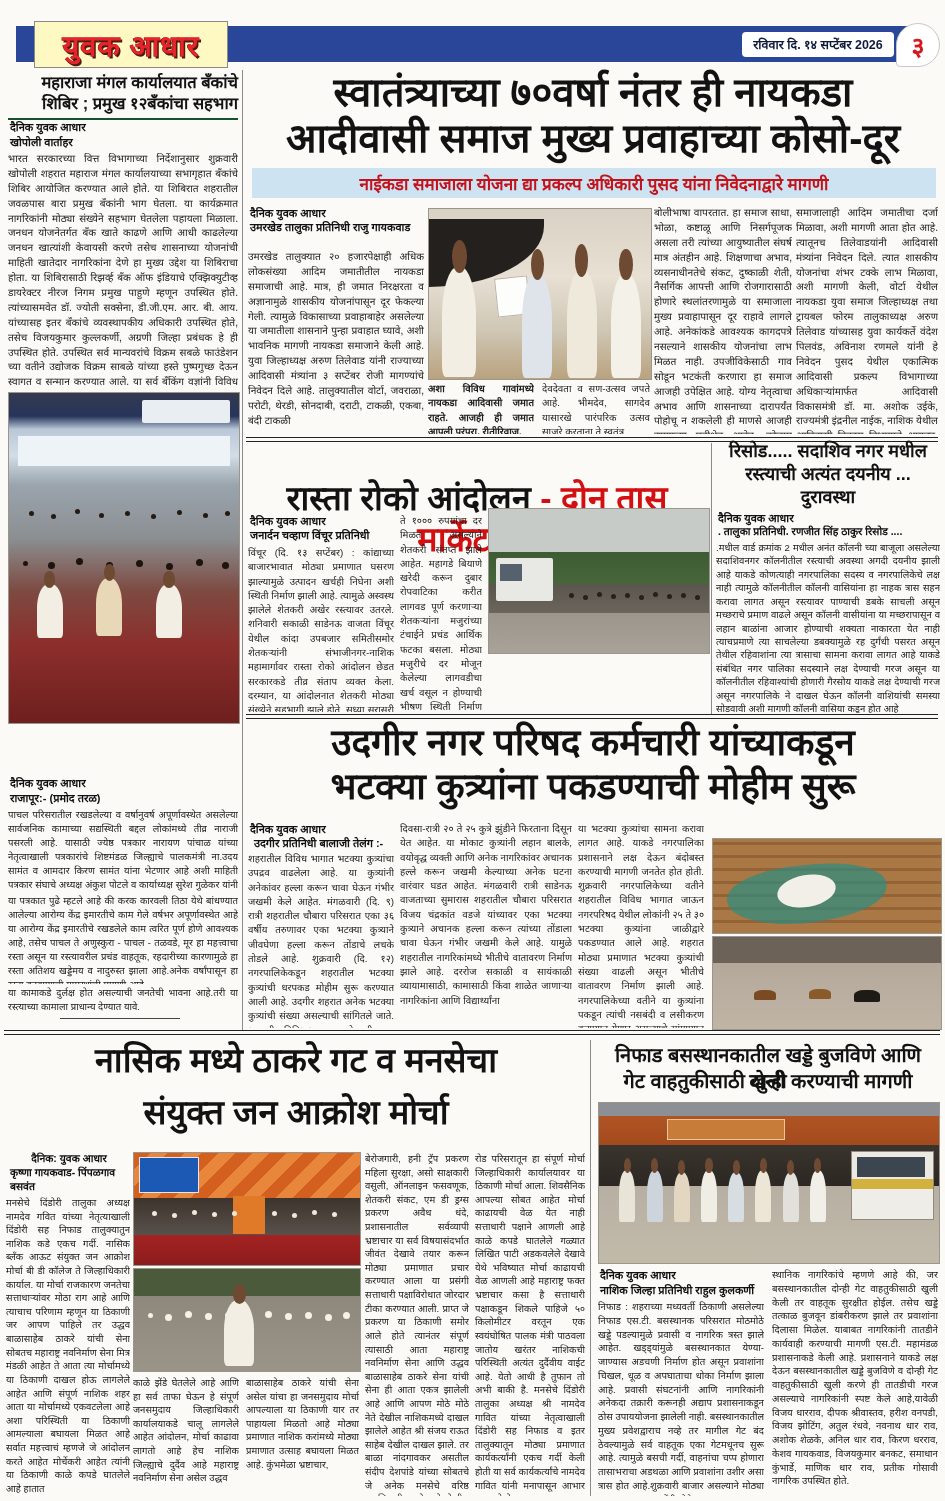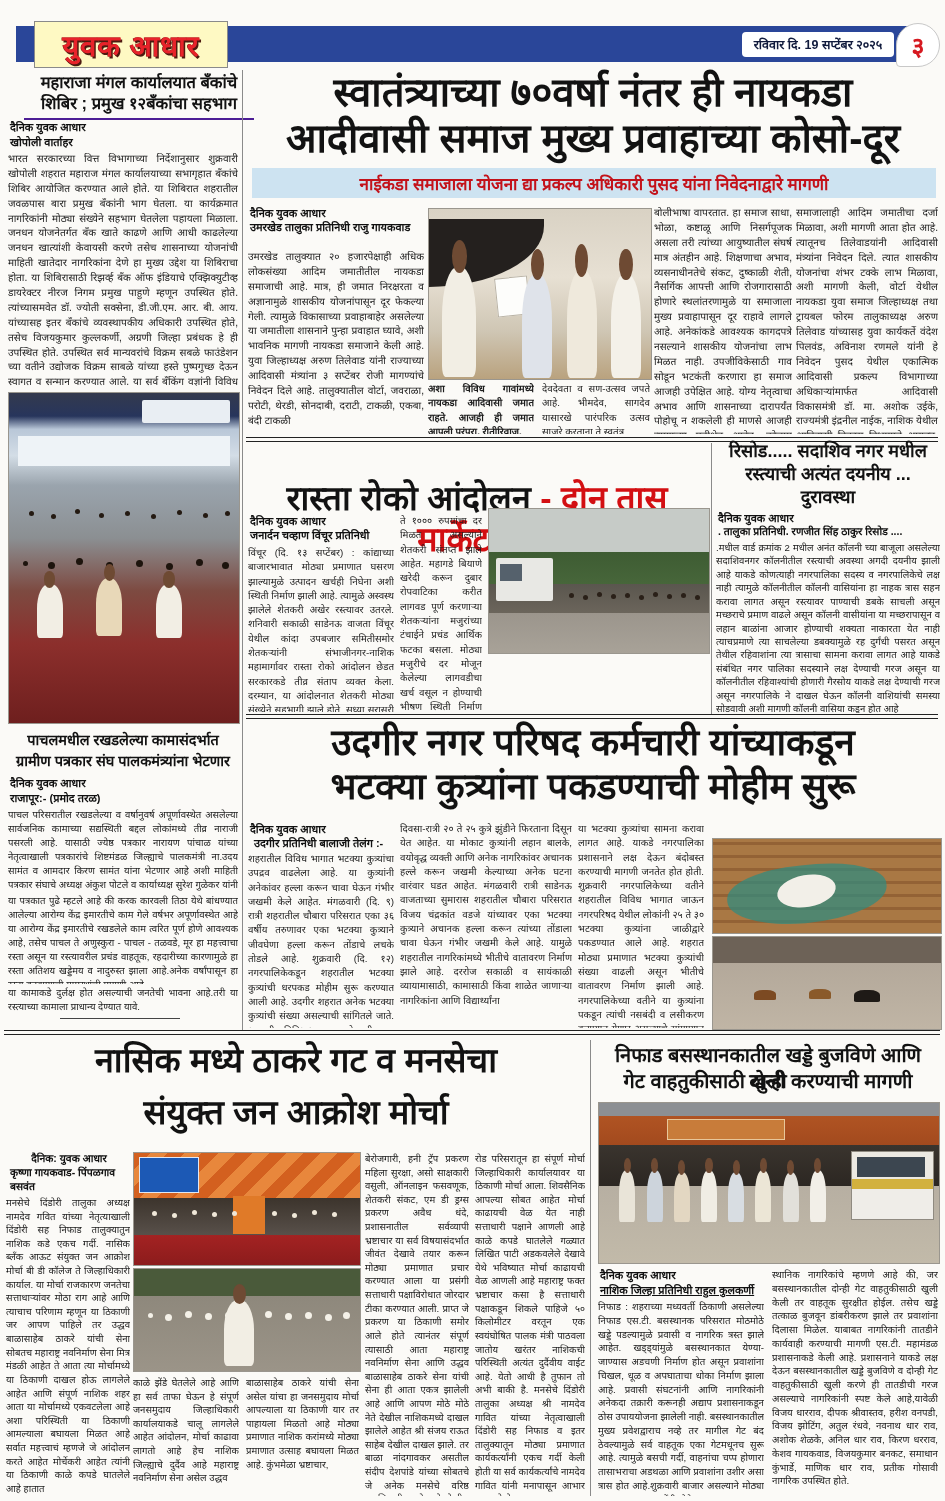--- a/index.html
+++ b/index.html
@@ -33,40 +33,39 @@
 </style>
 </head>
 <body>
 
 <div class="page">
 
   <div class="hdr-bar"></div>
   <div class="masthead-box">
     <span class="masthead-text">युवक आधार</span>
   </div>
-  <div class="date-pill">रविवार दि. 19 सप्टेंबर २०२५</div>
+  <div class="date-pill">रविवार दि. १४ सप्टेंबर 2026</div>
   <div class="pagenum">३</div>
 
-  <div class="abs hl" style="left:24px;top:72px;width:230px;font-size:16.5px;line-height:1.3;border-bottom:2px solid #4c1d95;padding-bottom:3px;">महाराजा मंगल कार्यालयात बँकांचे शिबिर ; प्रमुख १२बँकांचा सहभाग</div>
+  <div class="abs hl" style="left:8px;top:72px;width:230px;font-size:16.5px;line-height:1.3;border-bottom:2px solid #14532d;padding-bottom:3px;text-align:right;">महाराजा मंगल कार्यालयात बँकांचे शिबिर ; प्रमुख १२बँकांचा सहभाग</div>
   <div class="abs byline" style="left:10px;top:120px;width:226px;">दैनिक युवक आधार</div>
   <div class="abs byline" style="left:10px;top:135px;width:226px;">खोपोली वार्ताहर</div>
   <div class="abs body" style="left:8px;top:152px;width:230px;height:236px;">भारत सरकारच्या वित्त विभागाच्या निर्देशानुसार शुक्रवारी खोपोली शहरात महाराज मंगल कार्यालयाच्या सभागृहात बँकांचे शिबिर आयोजित करण्यात आले होते. या शिबिरात शहरातील जवळपास बारा प्रमुख बँकांनी भाग घेतला. या कार्यक्रमात नागरिकांनी मोठ्या संख्येने सहभाग घेतलेला पहायला मिळाला. जनधन योजनेतर्गत बँक खाते काढणे आणि आधी काढलेल्या जनधन खात्यांशी केवायसी करणे तसेच शासनाच्या योजनांची माहिती खातेदार नागरिकांना देणे हा मुख्य उद्देश या शिबिराचा होता. या शिबिरासाठी रिझर्व्ह बँक ऑफ इंडियाचे एक्झिक्युटीव्ह डायरेक्टर नीरज निगम प्रमुख पाहुणे म्हणून उपस्थित होते. त्यांच्यासमवेत डॉ. ज्योती सक्सेना, डी.जी.एम. आर. बी. आय. यांच्यासह इतर बँकांचे व्यवस्थापकीय अधिकारी उपस्थित होते, तसेच विजयकुमार कुल्लकर्णी, अग्रणी जिल्हा प्रबंधक हे ही उपस्थित होते. उपस्थित सर्व मान्यवरांचे विक्रम सबळे फाउंडेशन च्या वतीने उद्योजक विक्रम साबळे यांच्या हस्ते पुष्पगुच्छ देऊन स्वागत व सन्मान करण्यात आले. या सर्व बँकिंग वज्ञांनी विविध योजना व जनधन खात्याबाबत उपस्थित खातेदारांना सविस्तार माहिती देत भारत सरकारच्या वित्त विभागाच्या ध्येय धोरणा बाबतीचा सदर उपक्रम संपन्न केला.</div>
 
   <div class="photo" style="left:8px;top:392px;width:230px;height:330px;
        background:linear-gradient(180deg,#343a4e 0%,#27355c 7%,#b9c7d8 11%,#d3dde6 19%,#9aa4ad 28%,#8b8f92 44%,#7d4a41 60%,#8c2f2c 76%,#6e1f1e 100%);">
     <div class="abs" style="left:58%;top:2%;width:38%;height:7%;background:#e9eef3;border-radius:2px;"></div>
     <div class="abs" style="left:4%;top:13%;width:92%;height:9%;background:#eef3f7;"></div>
     <i class="dots" style="left:20px;top:118px;color:#241a12;box-shadow:22px 3px 0 0,46px -2px 0 0,70px 2px 0 0,96px 0 0 0,122px 3px 0 0,148px -1px 0 0,174px 2px 0 0,196px 0 0 0;"></i>
     <i class="dots" style="left:14px;top:168px;color:#1d140d;box-shadow:26px 2px 0 1px,54px -2px 0 1px,84px 2px 0 1px,114px 0 0 1px,144px 3px 0 1px,174px -1px 0 1px,200px 2px 0 1px;"></i>
     <div class="person" style="left:12%;top:58%;width:26px;height:54px;"></div>
     <div class="person" style="left:38%;top:56%;width:26px;height:58px;background:#e8d8b8;"></div>
     <div class="person" style="left:64%;top:58%;width:26px;height:54px;"></div>
   </div>
 
-  <div class="abs hl" style="left:8px;top:730px;width:230px;font-size:14.5px;line-height:1.45;">पाचलमधील रखडलेल्या कामासंदर्भात ग्रामीण पत्रकार संघ पालकमंत्र्यांना भेटणार</div>
   <div class="abs byline" style="left:10px;top:776px;width:226px;">दैनिक युवक आधार</div>
   <div class="abs byline" style="left:10px;top:791px;width:226px;">राजापूर:- (प्रमोद तरळ)</div>
   <div class="abs body" style="left:8px;top:808px;width:230px;height:84px;font-size:9.6px;">पाचल परिसरातील रखडलेल्या व वर्षानुवर्ष अपूर्णावस्थेत असलेल्या सार्वजनिक कामाच्या सद्यस्थिती बद्दल लोकांमध्ये तीव्र नाराजी पसरली आहे. यासाठी ज्येष्ठ पत्रकार नारायण पांचाळ यांच्या नेतृत्वाखाली पत्रकारांचे शिष्टमंडळ जिल्ह्याचे पालकमंत्री ना.उदय सामंत व आमदार किरण सामंत यांना भेटणार आहे अशी माहिती पत्रकार संघाचे अध्यक्ष अंकुश पोटले व कार्याध्यक्ष सुरेश गुळेकर यांनी प्रसिद्धी पत्रकाद्वारे दिली आहे</div>
   <div class="abs body" style="left:8px;top:894px;width:230px;height:90px;font-size:9.6px;">या पत्रकात पुढे म्हटले आहे की करक कारवली तिठा येथे बांधण्यात आलेल्या आरोग्य केंद्र इमारतीचे काम गेले वर्षभर अपूर्णावस्थेत आहे या आरोग्य केंद्र इमारतीचे रखडलेले काम त्वरित पूर्ण होणे आवश्यक आहे, तसेच पाचल ते अणुस्कुरा - पाचल - तळवडे, मूर हा महत्त्वाचा रस्ता असून या रस्त्यावरील प्रचंड वाहतूक, रहदारीच्या कारणामुळे हा रस्ता अतिशय खड्डेमय व नादुरुस्त झाला आहे.अनेक वर्षांपासून हा रस्ता बनवण्याची ग्रामस्थांची मागणी आहे</div>
   <div class="abs body" style="left:8px;top:986px;width:230px;height:28px;font-size:9.6px;">या कामाकडे दुर्लक्ष होत असल्याची जनतेची भावना आहे.तरी या रस्त्याच्या कामाला प्राधान्य देण्यात यावे.</div>
   <div class="hrule1" style="left:60px;top:1018px;width:120px;"></div>
 
   <div class="vrule" style="left:242px;top:70px;height:960px;"></div>
 
   <div class="abs hl" style="left:248px;top:70px;width:690px;font-size:40px;line-height:1.13;">स्वातंत्र्याच्या ७०वर्षा नंतर ही नायकडा</div>
@@ -183,17 +182,17 @@
     <div class="person" style="left:14%;top:42%;width:16px;height:52px;background:#cdd4dc;"></div>
     <div class="person" style="left:22%;top:43%;width:16px;height:50px;background:#e3d7c2;"></div>
     <div class="person" style="left:30%;top:42%;width:16px;height:52px;background:#f0ede4;"></div>
     <div class="person" style="left:38%;top:43%;width:16px;height:50px;background:#d8dde2;"></div>
     <div class="person" style="left:46%;top:42%;width:16px;height:52px;background:#ece6d6;"></div>
     <div class="person" style="left:54%;top:43%;width:16px;height:50px;background:#e2e0da;"></div>
     <div class="person" style="left:62%;top:42%;width:16px;height:52px;background:#f2efe8;"></div>
   </div>
 
   <div class="abs byline" style="left:600px;top:1268px;width:200px;">दैनिक युवक आधार</div>
-  <div class="abs byline" style="left:600px;top:1283px;width:220px;text-decoration:underline;">नाशिक जिल्हा प्रतिनिधी राहुल कुलकर्णी</div>
+  <div class="abs byline" style="left:600px;top:1283px;width:220px;">नाशिक जिल्हा प्रतिनिधी राहुल कुलकर्णी</div>
   <div class="abs body" style="left:598px;top:1300px;width:166px;height:196px;font-size:9.7px;line-height:1.42;">निफाड : शहराच्या मध्यवर्ती ठिकाणी असलेल्या निफाड एस.टी. बसस्थानक परिसरात मोठमोठे खड्डे पडल्यामुळे प्रवासी व नागरिक त्रस्त झाले आहेत. खड्ड्यांमुळे बसस्थानकात येण्या-जाण्यास अडचणी निर्माण होत असून प्रवाशांना चिखल, धूळ व अपघाताचा धोका निर्माण झाला आहे. प्रवासी संघटनांनी आणि नागरिकांनी अनेकदा तक्रारी करूनही अद्याप प्रशासनाकडून ठोस उपाययोजना झालेली नाही. बसस्थानकातील मुख्य प्रवेशद्वाराच नव्हे तर मागील गेट बंद ठेवल्यामुळे सर्व वाहतूक एका गेटमधूनच सुरू आहे. त्यामुळे बसची गर्दी, वाहनांचा चप्प होणारा तासाभराचा अडथळा आणि प्रवाशांना उशीर असा त्रास होत आहे.शुक्रवारी बाजार असल्याने मोठ्या प्रमाणात वाहतूक कोंडी होते.</div>
   <div class="abs body" style="left:772px;top:1268px;width:166px;height:228px;font-size:9.7px;line-height:1.42;">स्थानिक नागरिकांचे म्हणणे आहे की, जर बसस्थानकातील दोन्ही गेट वाहतुकीसाठी खुली केली तर वाहतूक सुरक्षीत होईल. तसेच खड्डे तत्काळ बुजवून डांबरीकरण झाले तर प्रवाशांना दिलासा मिळेल. याबाबत नागरिकांनी तातडीने कार्यवाही करण्याची मागणी एस.टी. महामंडळ प्रशासनाकडे केली आहे. प्रशासनाने याकडे लक्ष देऊन बसस्थानकातील खड्डे बुजविणे व दोन्ही गेट वाहतुकीसाठी खुली करणे ही तातडीची गरज असल्याचे नागरिकांनी स्पष्ट केले आहे,यावेळी विजय धारराव, दीपक श्रीवास्तव, हरीश वनपडी, विजय झोटिंग, अतुल रंधवे, नवनाथ धार राव, अशोक शेळके, अनिल धार राव, किरण धरराव, केशव गायकवाड, विजयकुमार बनकट, समाधान कुंभार्डे, माणिक धार राव, प्रतीक गोसावी नागरिक उपस्थित होते.</div>
 
 </div>
 
 </body></html>

